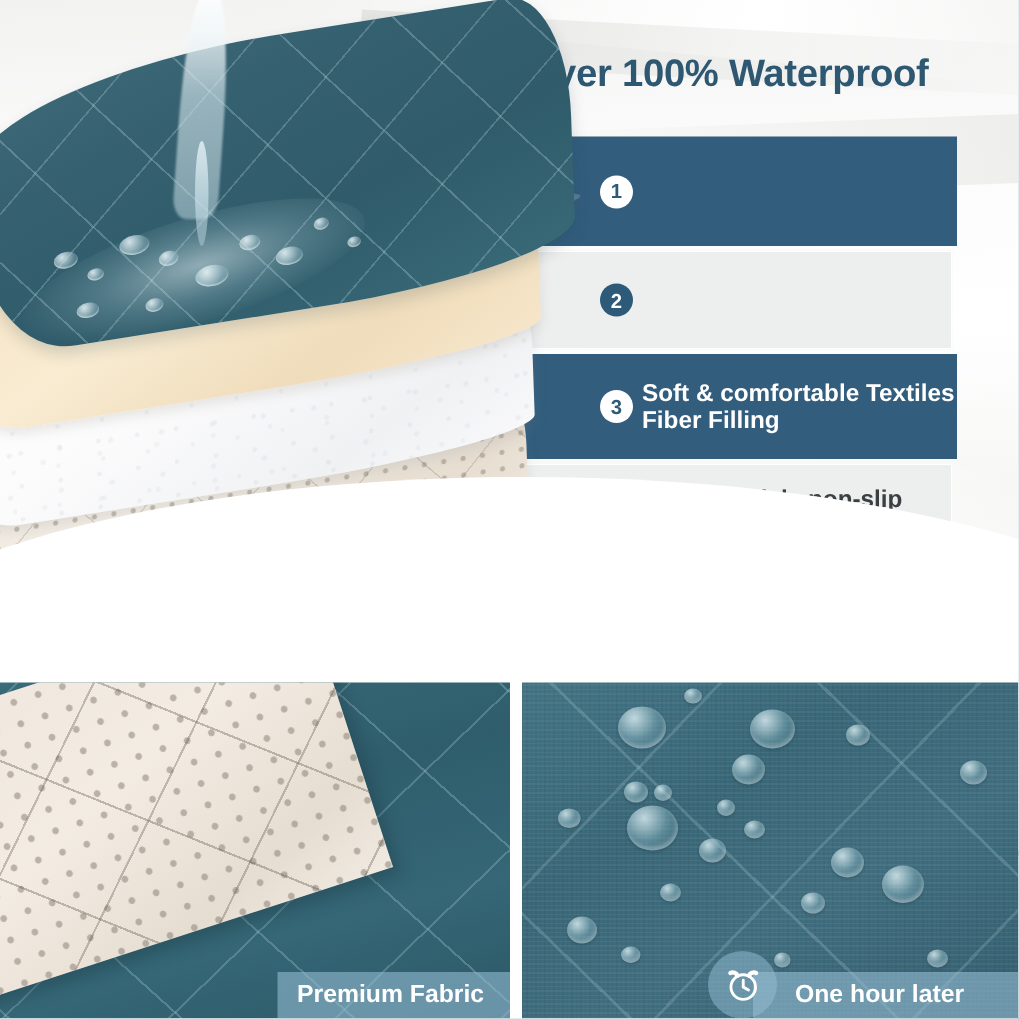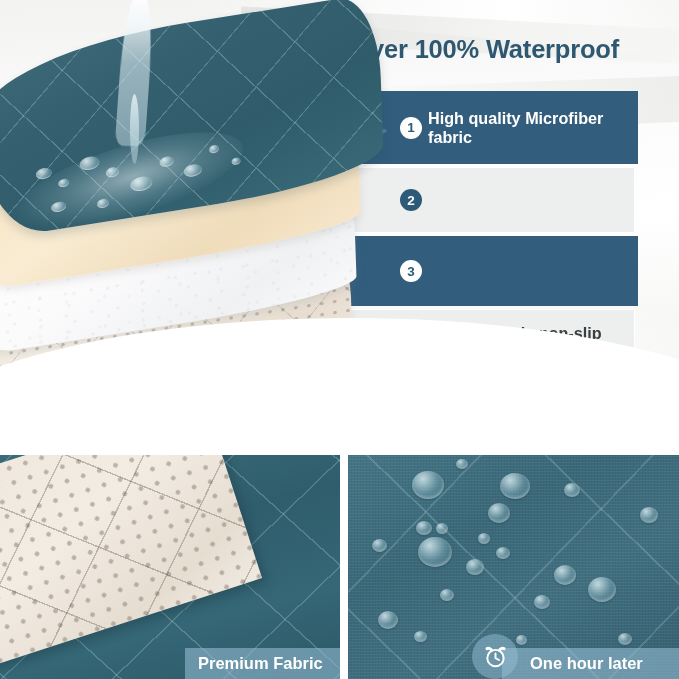--- a/index.html
+++ b/index.html
@@ -181,33 +181,33 @@
   <div class="swoosh sw1"></div>
   <div class="swoosh sw2"></div>
   <div class="swoosh sw3"></div>
   <div class="swoosh sw4"></div>
 
   <div class="rows">
 
     <div class="row dark r1">
       <div class="row-inner">
         <div class="badge">1</div>
-        <div class="row-text">High quality Microfiber fabric</div>
       </div>
     </div>
 
     <div class="row light r2">
       <div class="row-inner">
         <div class="badge">2</div>
       </div>
     </div>
 
     <div class="row dark r3">
       <div class="row-inner">
         <div class="badge">3</div>
+        <div class="row-text">Soft &amp; comfortable Textiles Fiber Filling</div>
       </div>
     </div>
 
     <div class="row light r4">
       <div class="row-inner">
         <div class="badge">4</div>
         <div class="row-text">Large particle non-slip design</div>
       </div>
     </div>
 

